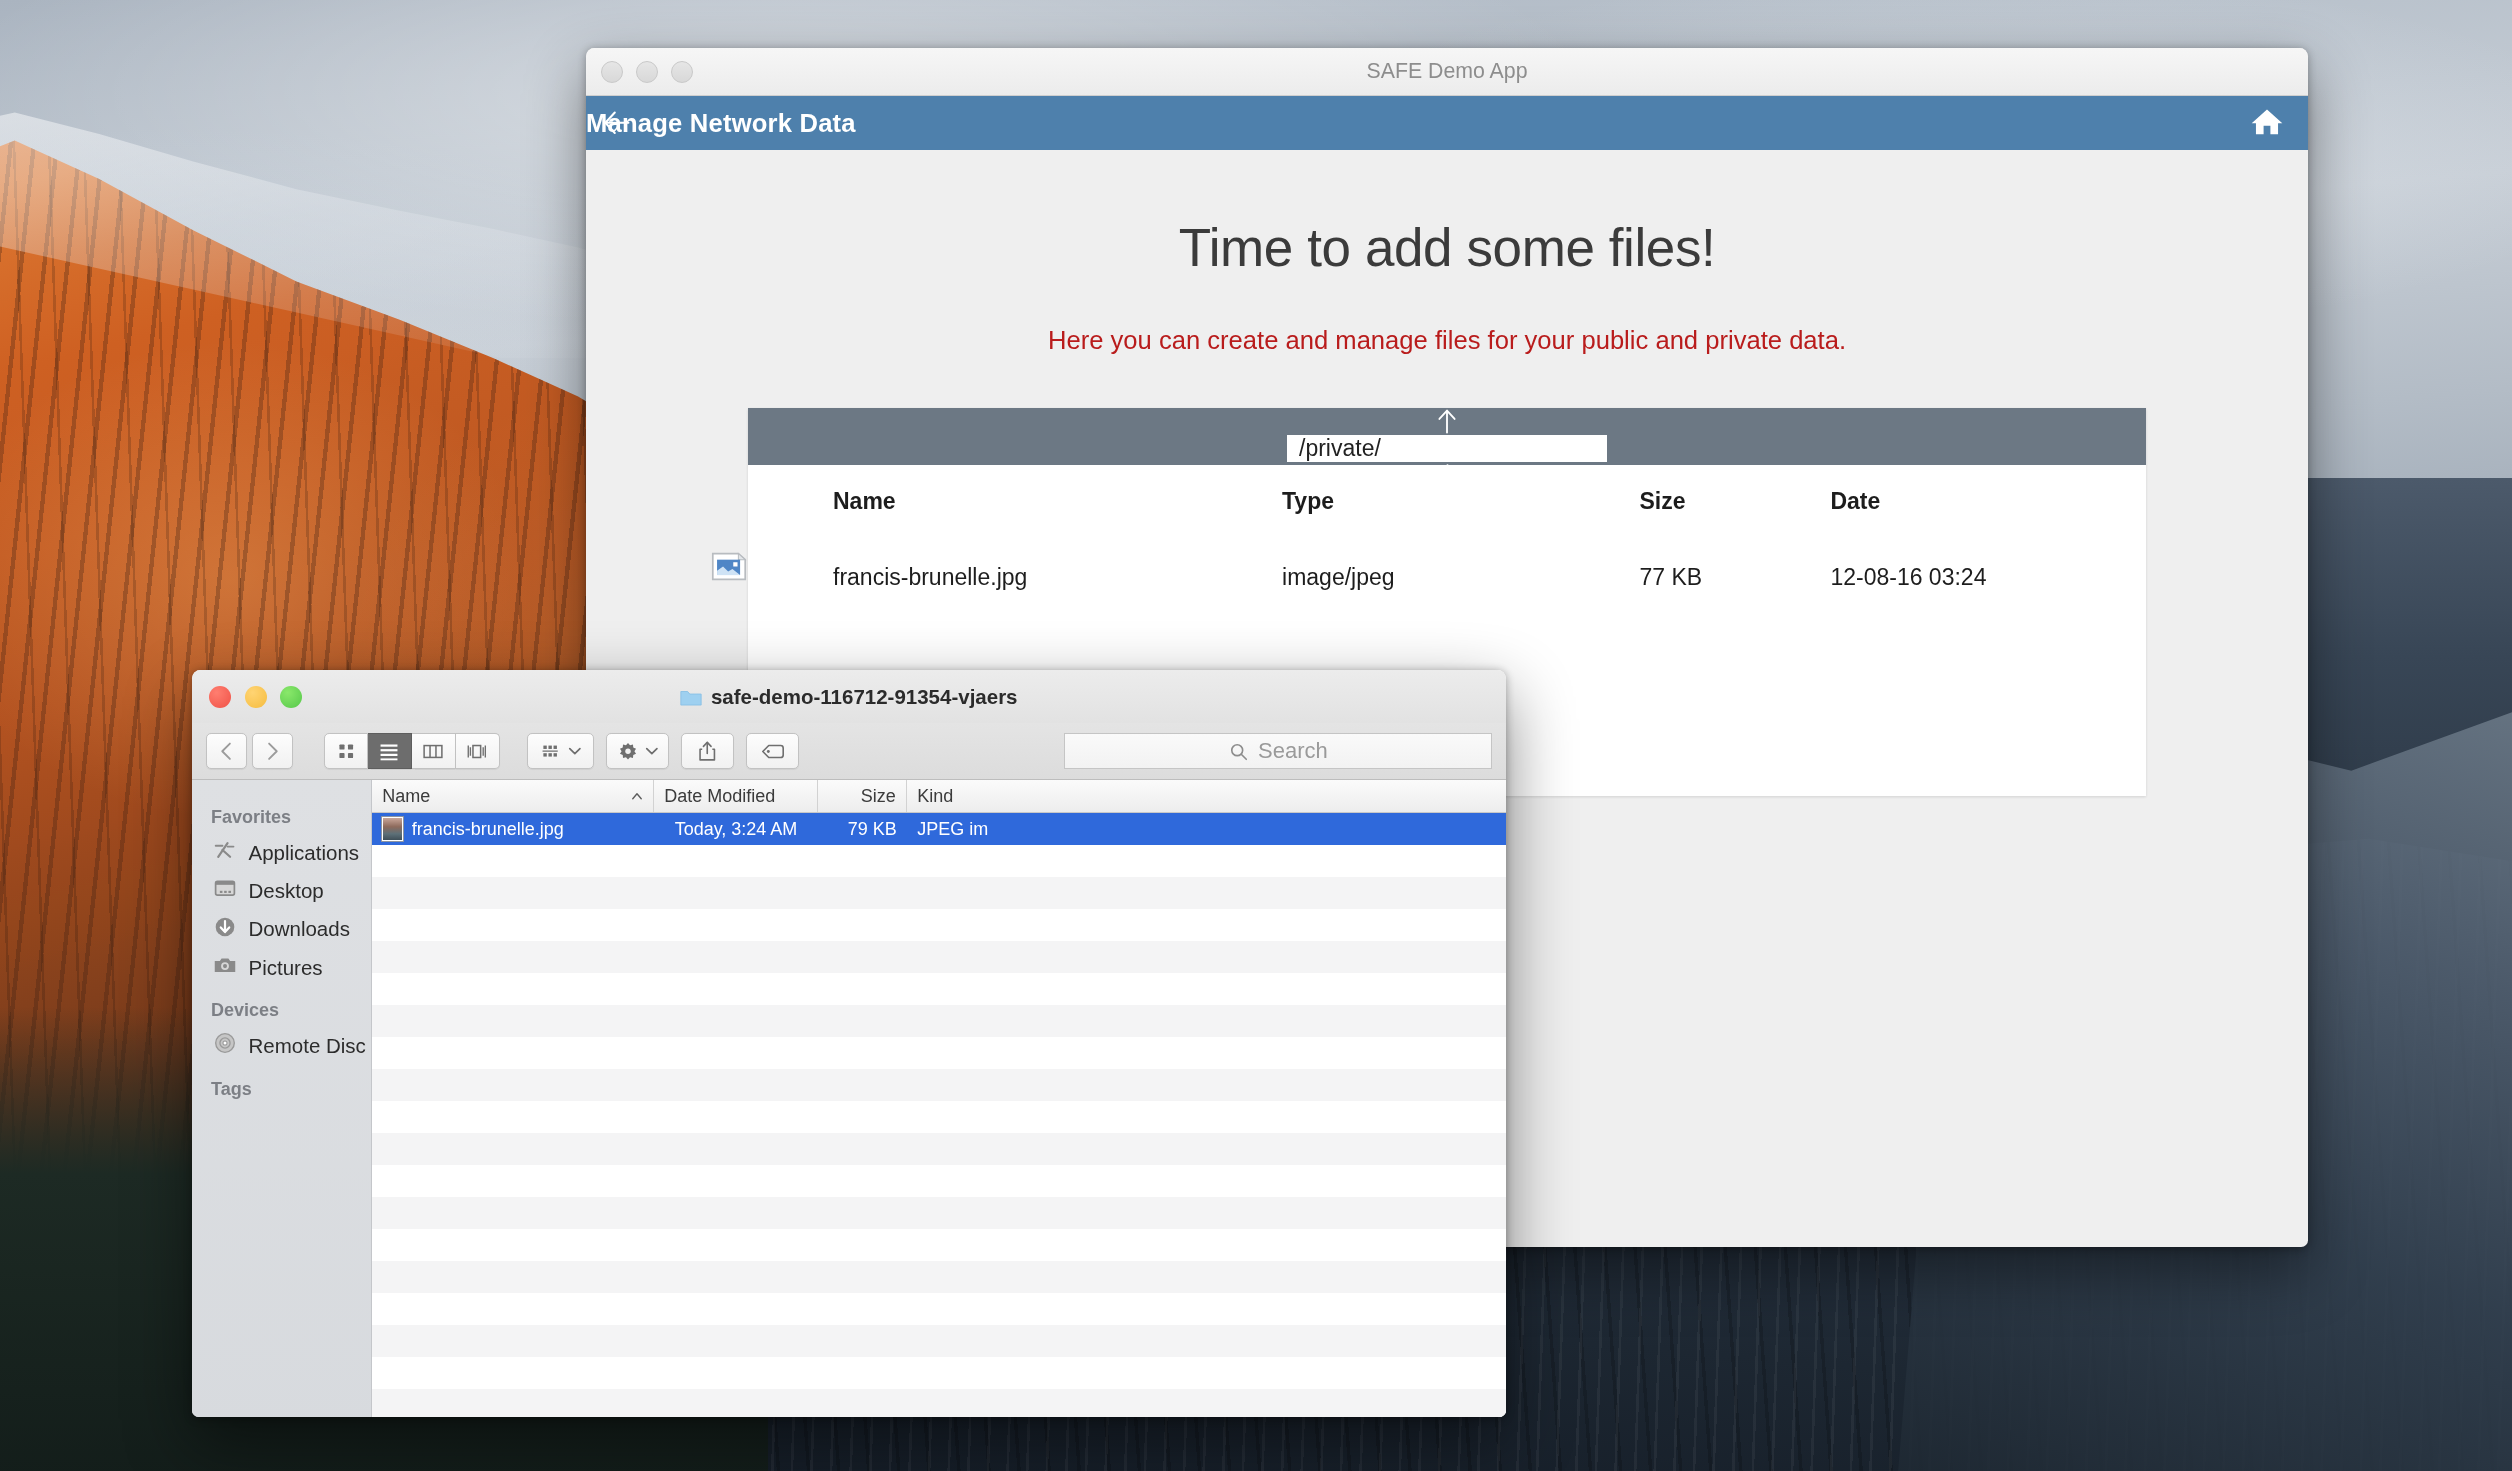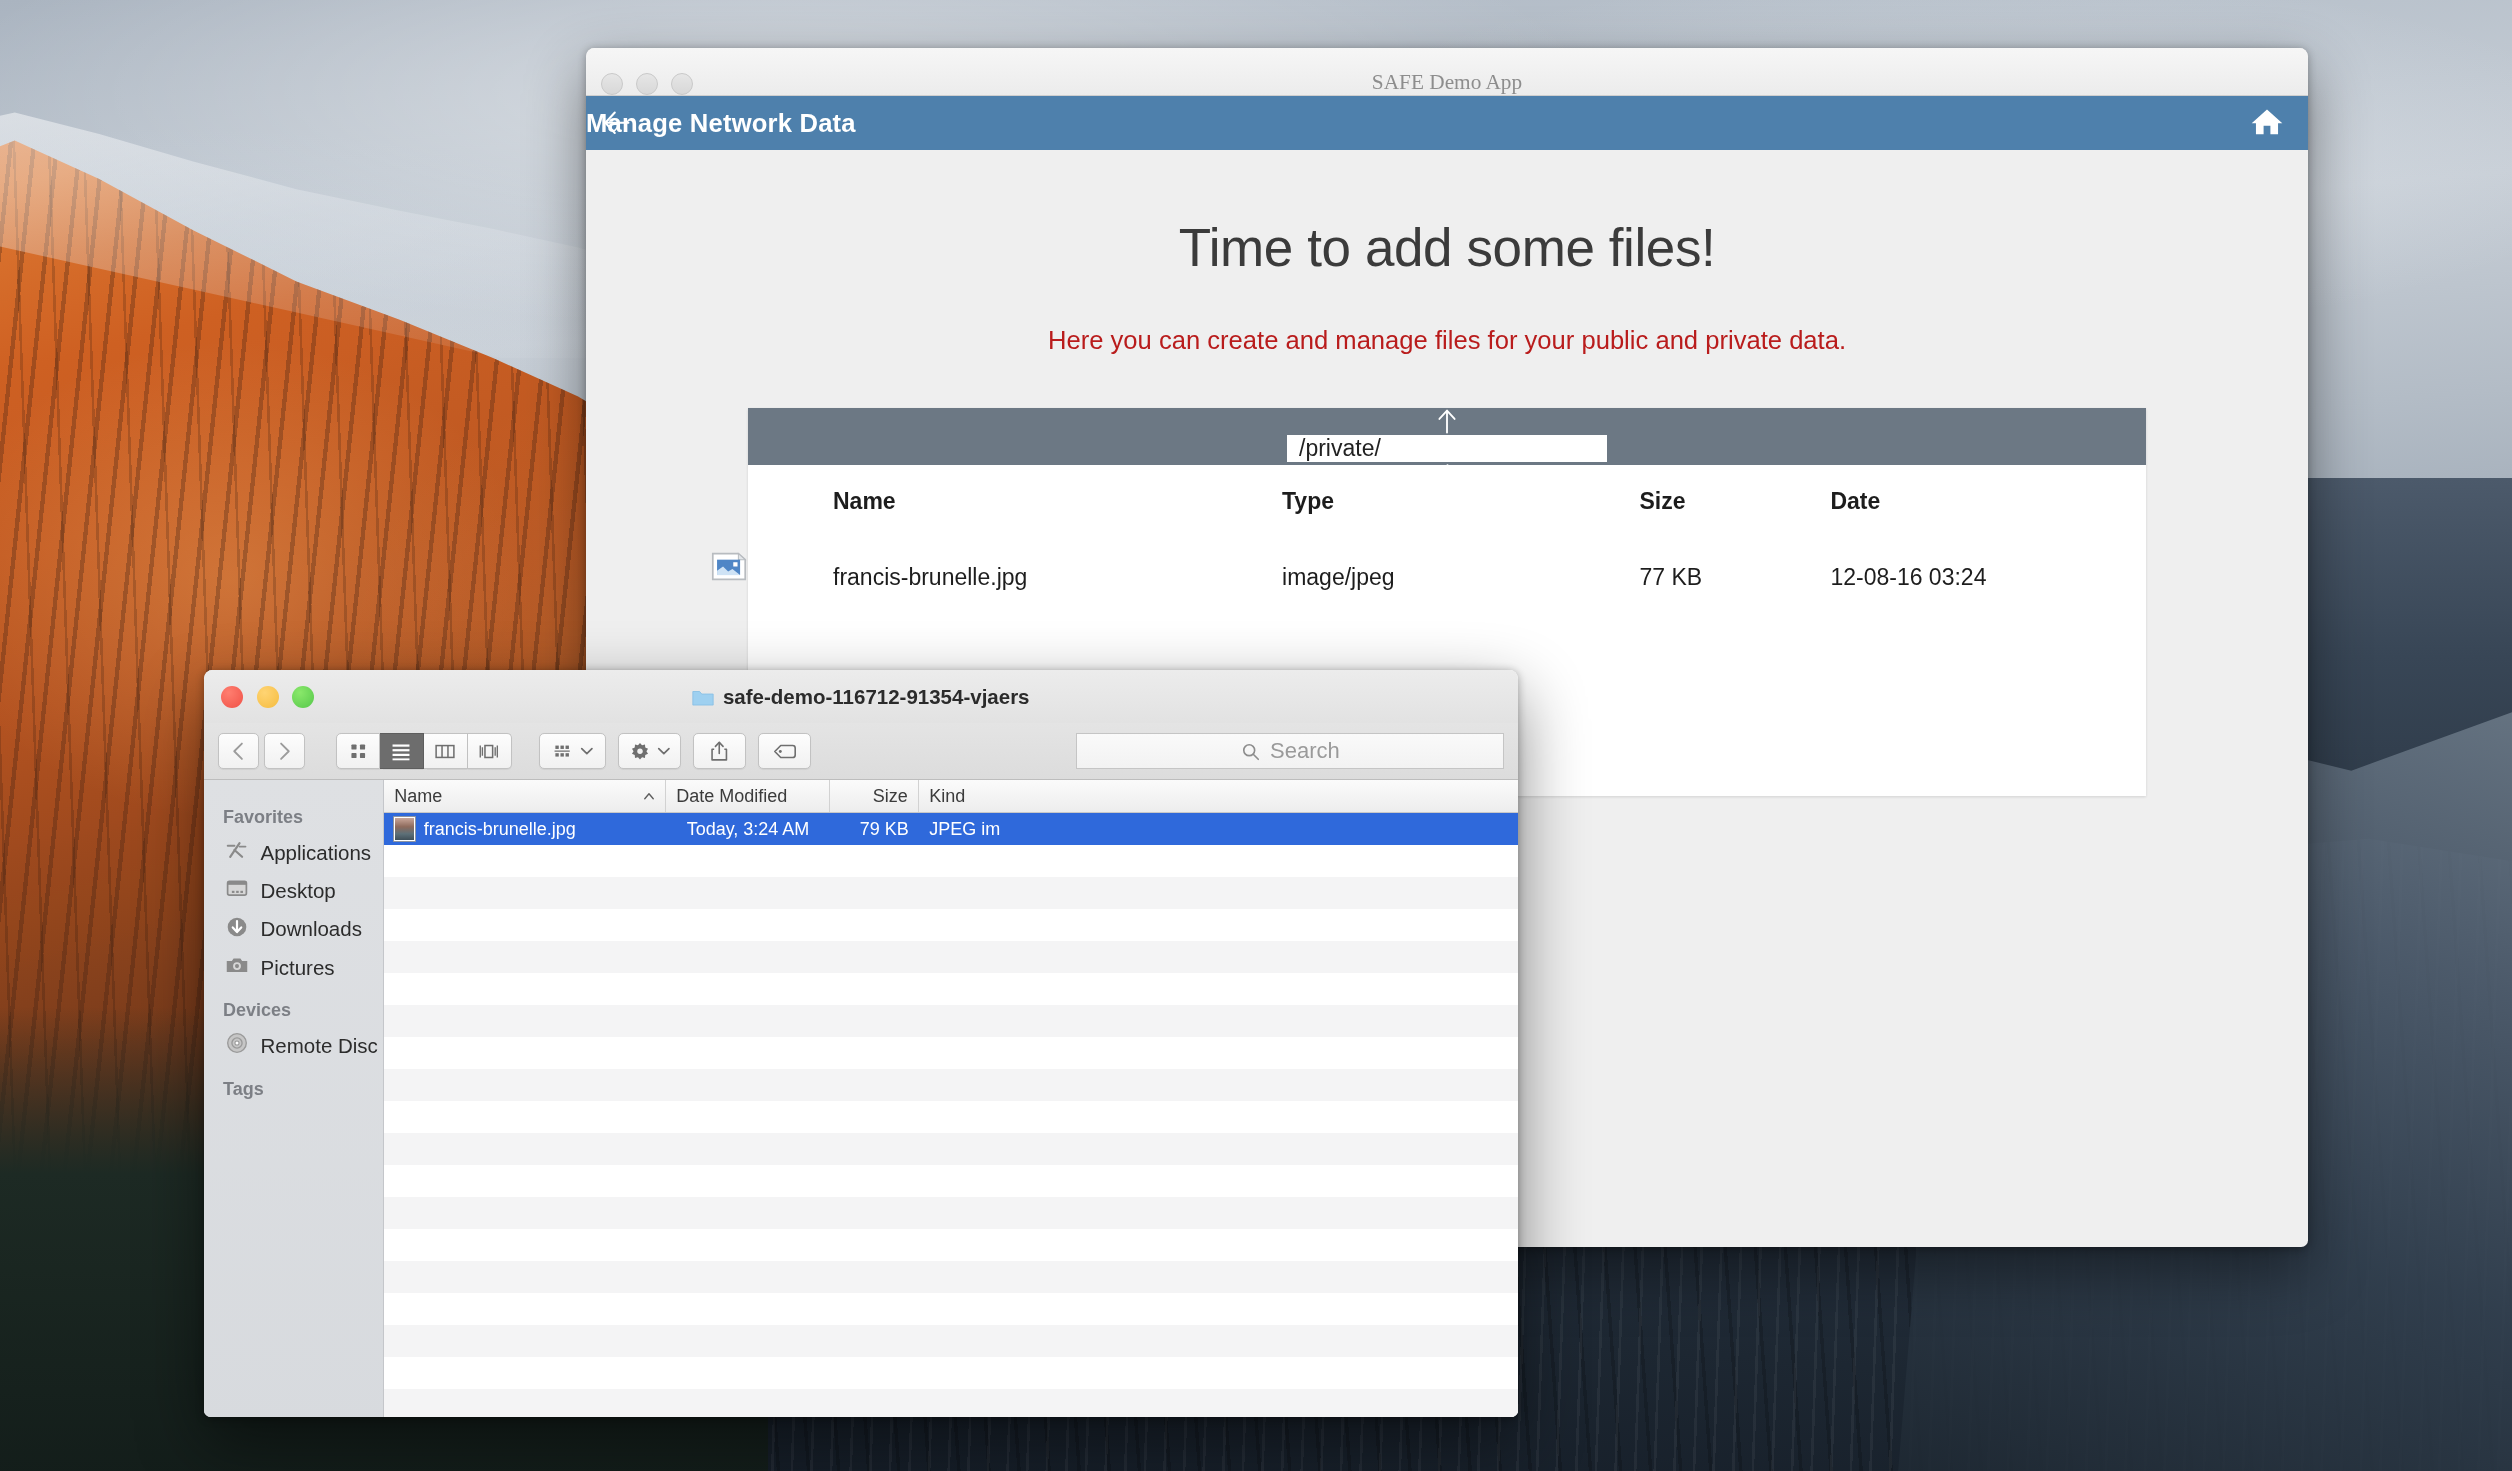--- a/index.html
+++ b/index.html
@@ -94,23 +94,22 @@
     width: 1722px; height: 1199px;
     background: #efefef;
     border-radius: 8.5px 8.5px 6.8px 6.8px;
     box-shadow: 0 24px 60px rgba(0,0,0,.45), 0 1.7px 8.5px rgba(0,0,0,.3);
     overflow: hidden;
   }
   #safe-titlebar {
     height: 47px;
     background: linear-gradient(180deg, #f6f6f6 0%, #ececec 100%);
     border-bottom: 0.9px solid #cfcfcf;
-    display: flex; align-items: flex-end;
+    display: flex; align-items: center;
     position: relative;
-    font-family: Liberation Serif, serif;
   }
   #safe-titlebar .lights { margin-left: 15.4px; display: flex; gap: 12.8px; }
   #safe-titlebar .traffic.inactive {
     background: linear-gradient(180deg, #e6e6e6, #d8d8d8);
     border: 0.9px solid #c9c9c9;
     box-sizing: border-box;
   }
   #safe-title-text {
     position: absolute; left: 0; right: 0; text-align: center;
     font-size: 21.3px; color: #8d8d8d;
@@ -184,21 +183,21 @@
   .col-size { width: 196px; }
   .col-date { width: 324px; }
   .fm-icon-cell {
     position: absolute; margin-left: 24px;
   }
   #fm-list { position: relative; padding-bottom: 179px; }
 
   
   #finder-window {
     position: absolute;
-    left: 204px; top: 670px;
+    left: 192px; top: 670px;
     width: 1314px; height: 747px;
     background: #fff;
     border-radius: 8.5px 8.5px 6.8px 6.8px;
     box-shadow: 0 25.6px 67px rgba(0,0,0,.48), 0 1.7px 8.5px rgba(0,0,0,.32);
     overflow: hidden;
     display: flex; flex-direction: column;
   }
   #finder-titlebar {
     height: 53px;
     background: linear-gradient(180deg, #ececec 0%, #e2e2e2 100%);

